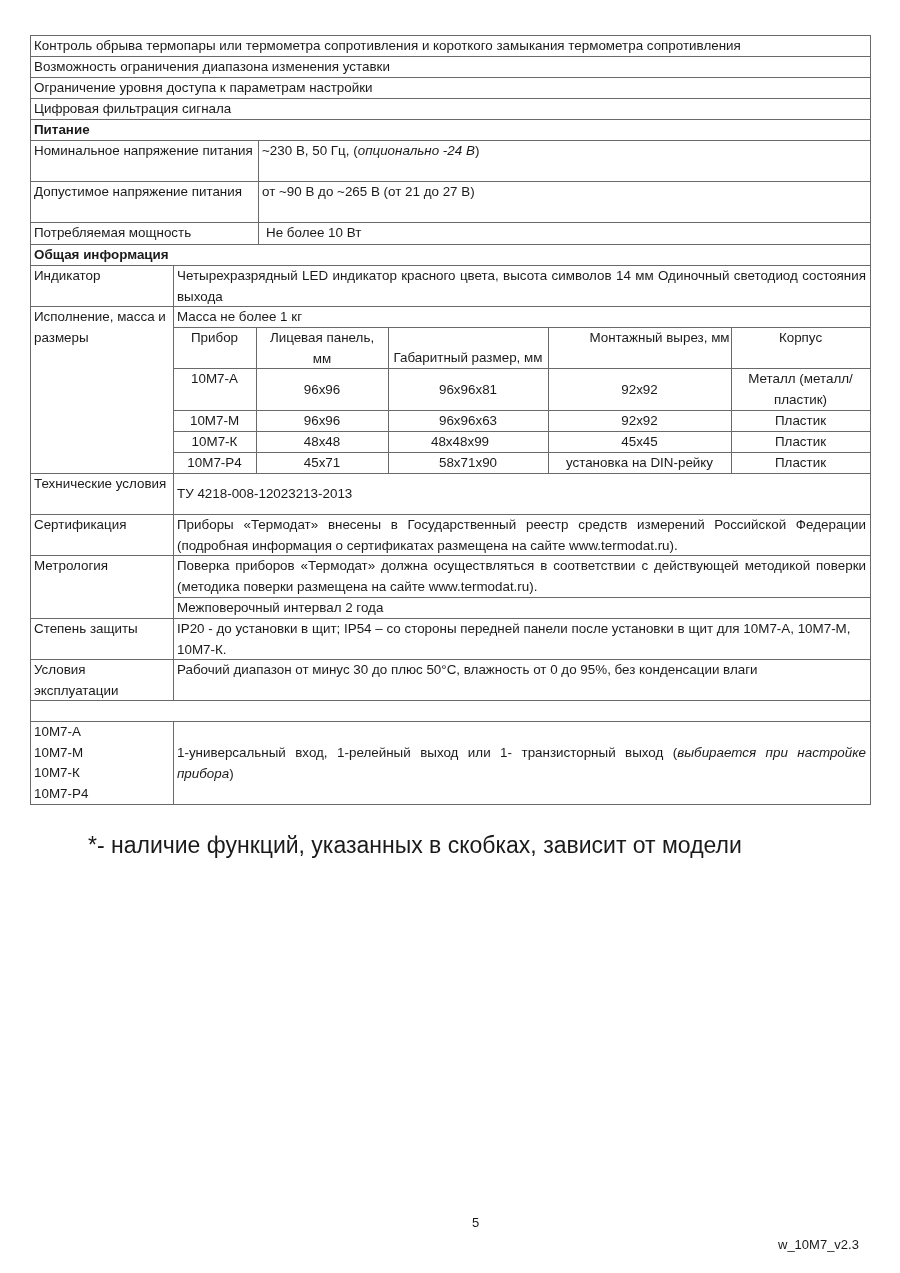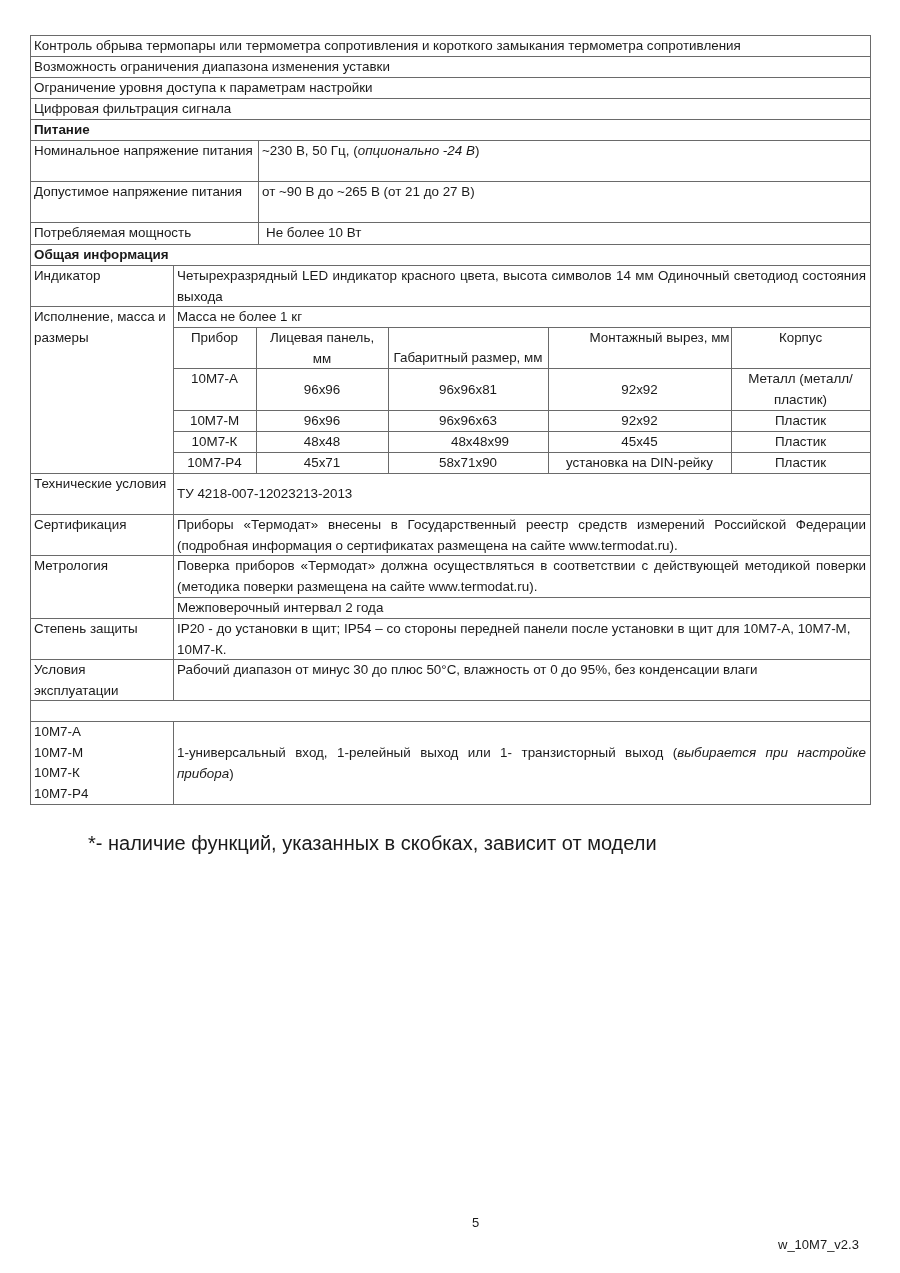--- a/index.html
+++ b/index.html
@@ -7,21 +7,21 @@
          font-family:"Liberation Sans", "DejaVu Sans", sans-serif; color:#1a1a1a; }
   .page { position:absolute; left:0; top:0; width:900px; height:1273px; }
   .cell { position:absolute; box-sizing:border-box; font-size:13.4px; line-height:20.5px;
           padding:1px 4px 0 4px; overflow:hidden; }
   .hl { position:absolute; height:1px; background:#6a6a6a; }
   .vl { position:absolute; width:1px; background:#6a6a6a; }
   .bold { font-weight:bold; }
   .just { text-align:justify; text-align-last:left; }
   .center { text-align:center; }
   .it { font-style:italic; }
-  .footnote { position:absolute; left:88px; top:832px; font-size:20px; color:#1a1a1a; }
+  .footnote { position:absolute; left:88px; top:832px; font-size:23px; color:#1a1a1a; }
   .pagenum { position:absolute; left:472px; top:1215px; font-size:13px; }
   .docid { position:absolute; left:778px; top:1237px; font-size:13px; }
 </style>
 </head>
 <body>
 
 <div class="page">
 
   <div class="cell" style="left:30px;top:35px;width:840px;height:21px;">Контроль обрыва термопары или термометра сопротивления и короткого замыкания термометра сопротивления</div>
   <div class="cell" style="left:30px;top:56px;width:840px;height:21px;">Возможность ограничения диапазона изменения уставки</div>
@@ -60,32 +60,32 @@
   <div class="cell center" style="left:731px;top:368px;width:139px;height:42px;padding-left:2px;padding-right:2px;">Металл (металл/пластик)</div>
 
   <div class="cell center" style="left:173px;top:410px;width:83px;height:21px;">10М7-М</div>
   <div class="cell center" style="left:256px;top:410px;width:132px;height:21px;">96х96</div>
   <div class="cell center" style="left:388px;top:410px;width:160px;height:21px;">96х96х63</div>
   <div class="cell center" style="left:548px;top:410px;width:183px;height:21px;">92х92</div>
   <div class="cell center" style="left:731px;top:410px;width:139px;height:21px;">Пластик</div>
 
   <div class="cell center" style="left:173px;top:431px;width:83px;height:21px;">10М7-К</div>
   <div class="cell center" style="left:256px;top:431px;width:132px;height:21px;">48х48</div>
-  <div class="cell center" style="left:400px;top:431px;width:160px;height:21px;">48х48х99</div>
+  <div class="cell center" style="left:380px;top:431px;width:160px;height:21px;">48х48х99</div>
   <div class="cell center" style="left:548px;top:431px;width:183px;height:21px;">45х45</div>
   <div class="cell center" style="left:731px;top:431px;width:139px;height:21px;">Пластик</div>
 
   <div class="cell center" style="left:173px;top:452px;width:83px;height:21px;">10М7-Р4</div>
   <div class="cell center" style="left:256px;top:452px;width:132px;height:21px;">45х71</div>
   <div class="cell center" style="left:388px;top:452px;width:160px;height:21px;">58х71х90</div>
   <div class="cell center" style="left:548px;top:452px;width:183px;height:21px;">установка на DIN-рейку</div>
   <div class="cell center" style="left:731px;top:452px;width:139px;height:21px;">Пластик</div>
 
   <div class="cell" style="left:30px;top:473px;width:143px;height:41px;">Технические условия</div>
-  <div class="cell" style="left:173px;top:483px;width:697px;height:21px;">ТУ 4218-007-12023213-2013</div>
+  <div class="cell" style="left:173px;top:483px;width:697px;height:21px;">ТУ 4218-008-12023213-2013</div>
 
   <div class="cell" style="left:30px;top:514px;width:143px;height:41px;">Сертификация</div>
   <div class="cell just" style="left:173px;top:514px;width:697px;height:41px;">Приборы «Термодат» внесены в Государственный реестр средств измерений Российской Федерации (подробная информация о сертификатах размещена на сайте www.termodat.ru).</div>
 
   <div class="cell" style="left:30px;top:555px;width:143px;height:63px;">Метрология</div>
   <div class="cell just" style="left:173px;top:555px;width:697px;height:42px;">Поверка приборов «Термодат» должна осуществляться в соответствии с действующей методикой поверки (методика поверки размещена на сайте www.termodat.ru).</div>
   <div class="cell" style="left:173px;top:597px;width:697px;height:21px;">Межповерочный интервал 2 года</div>
 
   <div class="cell" style="left:30px;top:618px;width:143px;height:41px;">Степень защиты</div>
   <div class="cell" style="left:173px;top:618px;width:697px;height:41px;">IP20 - до установки в щит; IP54 – со стороны передней панели после установки в щит для 10М7-А, 10М7-М, 10М7-К.</div>

